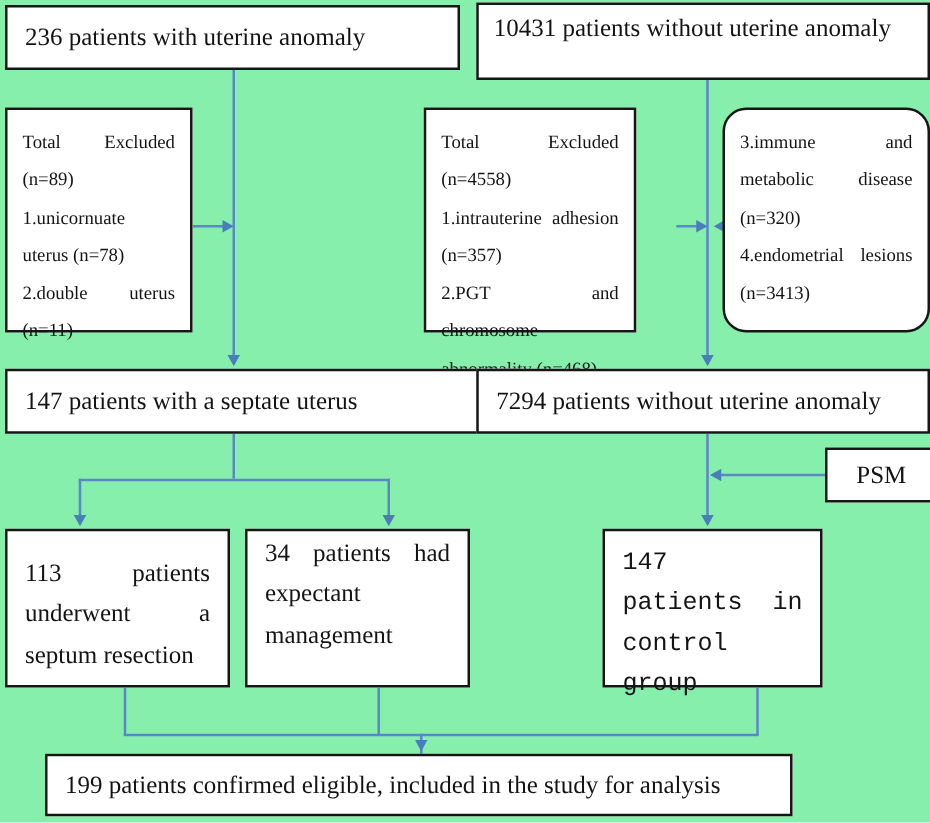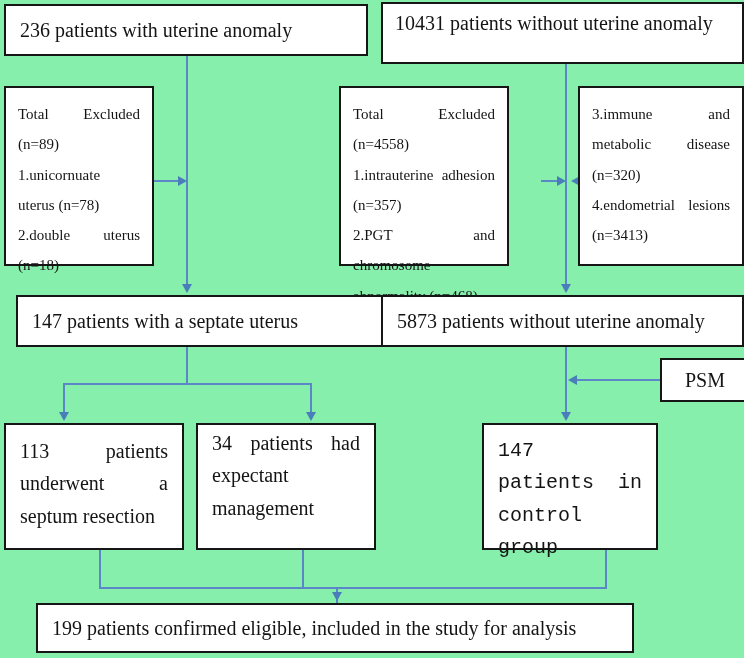--- a/index.html
+++ b/index.html
@@ -107,47 +107,47 @@
     <span class="txt">236 patients with uterine anomaly</span>
   </div>
 
   <div class="box" style="left:381px; top:2px; width:363px; height:62px;">
     <span class="txt" style="font-size:20px; line-height:1.55; padding:4px 10px 0 12px; text-align:justify; text-align-last:left;">10431 patients without uterine anomaly</span>
   </div>
 
   <div class="box detail" style="left:4px; top:86px; width:150px; height:180px;">
     <span class="txt">Total Excluded (n=89)
 1.unicornuate uterus (n=78)
-2.double uterus (n=18)</span>
+2.double uterus (n=11)</span>
   </div>
 
   <div class="box detail" style="left:339px; top:86px; width:170px; height:180px;">
     <span class="txt">Total Excluded (n=4558)
 1.intrauterine adhesion (n=357)
 2.PGT and chromosome abnormality (n=468)</span>
   </div>
 
-  <div class="box detail" style="left:578px; top:86px; width:166px; height:180px;">
+  <div class="box detail" style="left:578px; top:86px; width:166px; height:180px;border-radius:19px;">
     <span class="txt">3.immune and metabolic disease (n=320)
 4.endometrial lesions (n=3413)</span>
   </div>
 
-  <div class="box headline" style="left:16px; top:295px; width:413px; height:52px;">
+  <div class="box headline" style="left:4px; top:295px; width:413px; height:52px;">
     <span class="txt">147 patients with a septate uterus</span>
   </div>
 
   <div class="box headline" style="left:381px; top:295px; width:363px; height:52px;">
-    <span class="txt">5873 patients without uterine anomaly</span>
+    <span class="txt">7294 patients without uterine anomaly</span>
   </div>
 
   <div class="box psm" style="left:660px; top:358px; width:90px; height:44px;">
     <span class="txt">PSM</span>
   </div>
 
-  <div class="box wrapped" style="left:4px; top:423px; width:180px; height:127px; align-items:flex-start;">
+  <div class="box wrapped" style="left:4px; top:423px; width:180px; height:127px; align-items:center;">
     <span class="txt" style="padding-top:10px;">113 patients underwent a septum resection</span>
   </div>
 
   <div class="box wrapped" style="left:196px; top:423px; width:180px; height:127px; align-items:flex-start;">
     <span class="txt" style="padding-top:2px;">34 patients had expectant management</span>
   </div>
 
   <div class="box wrapped" style="left:482px; top:423px; width:176px; height:127px; align-items:flex-start;">
     <span class="txt" style="padding-top:10px;font-family:Liberation Mono, monospace;">147 patients in control group</span>
   </div>

